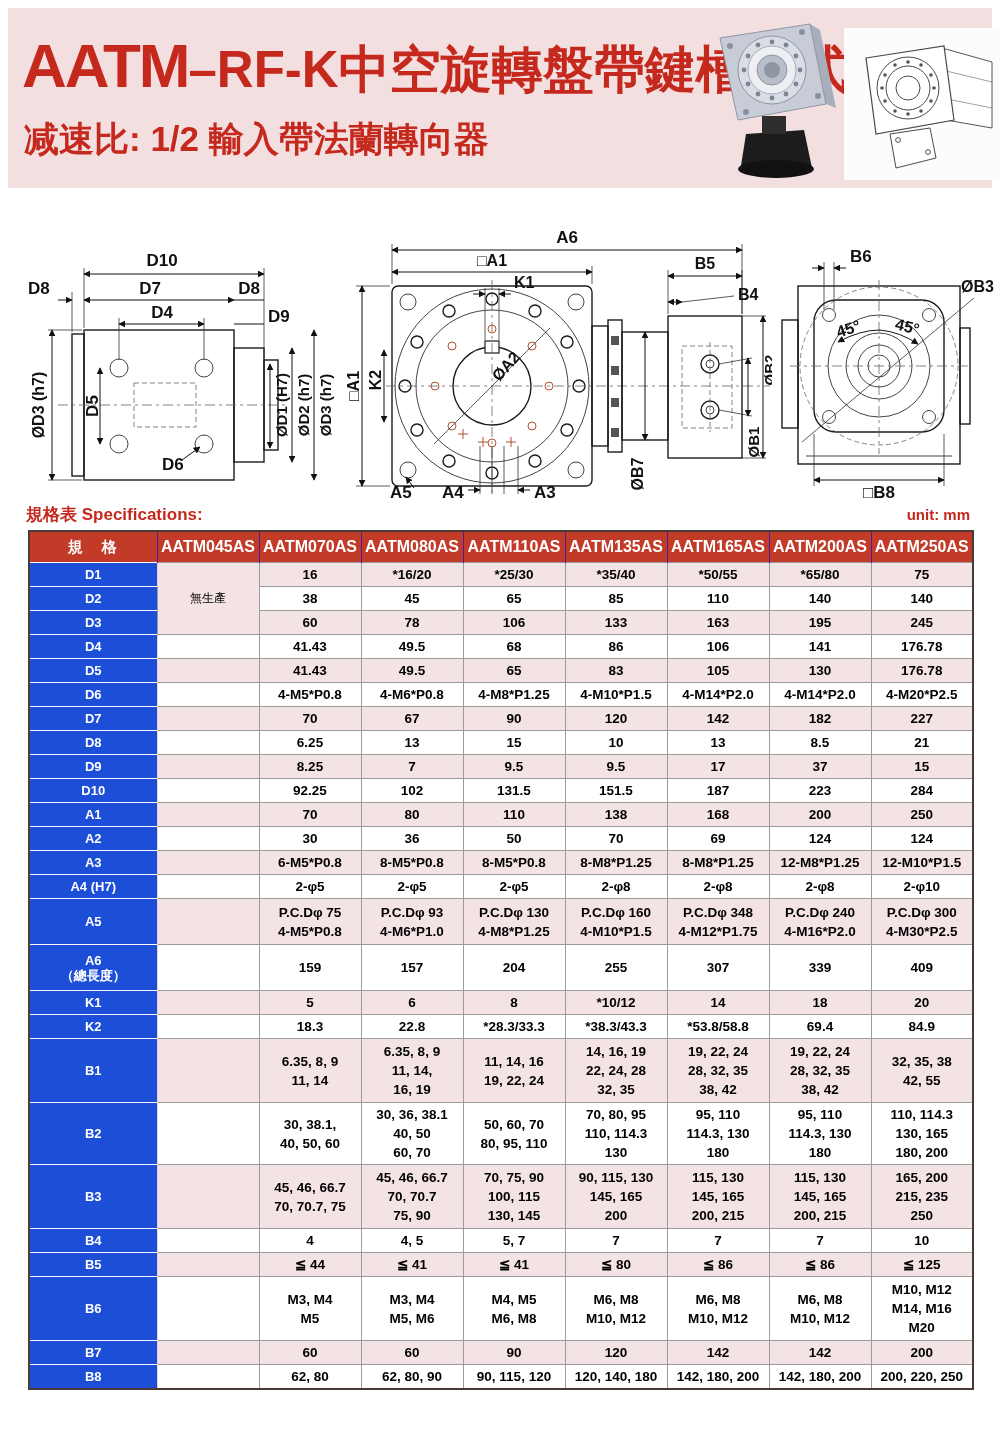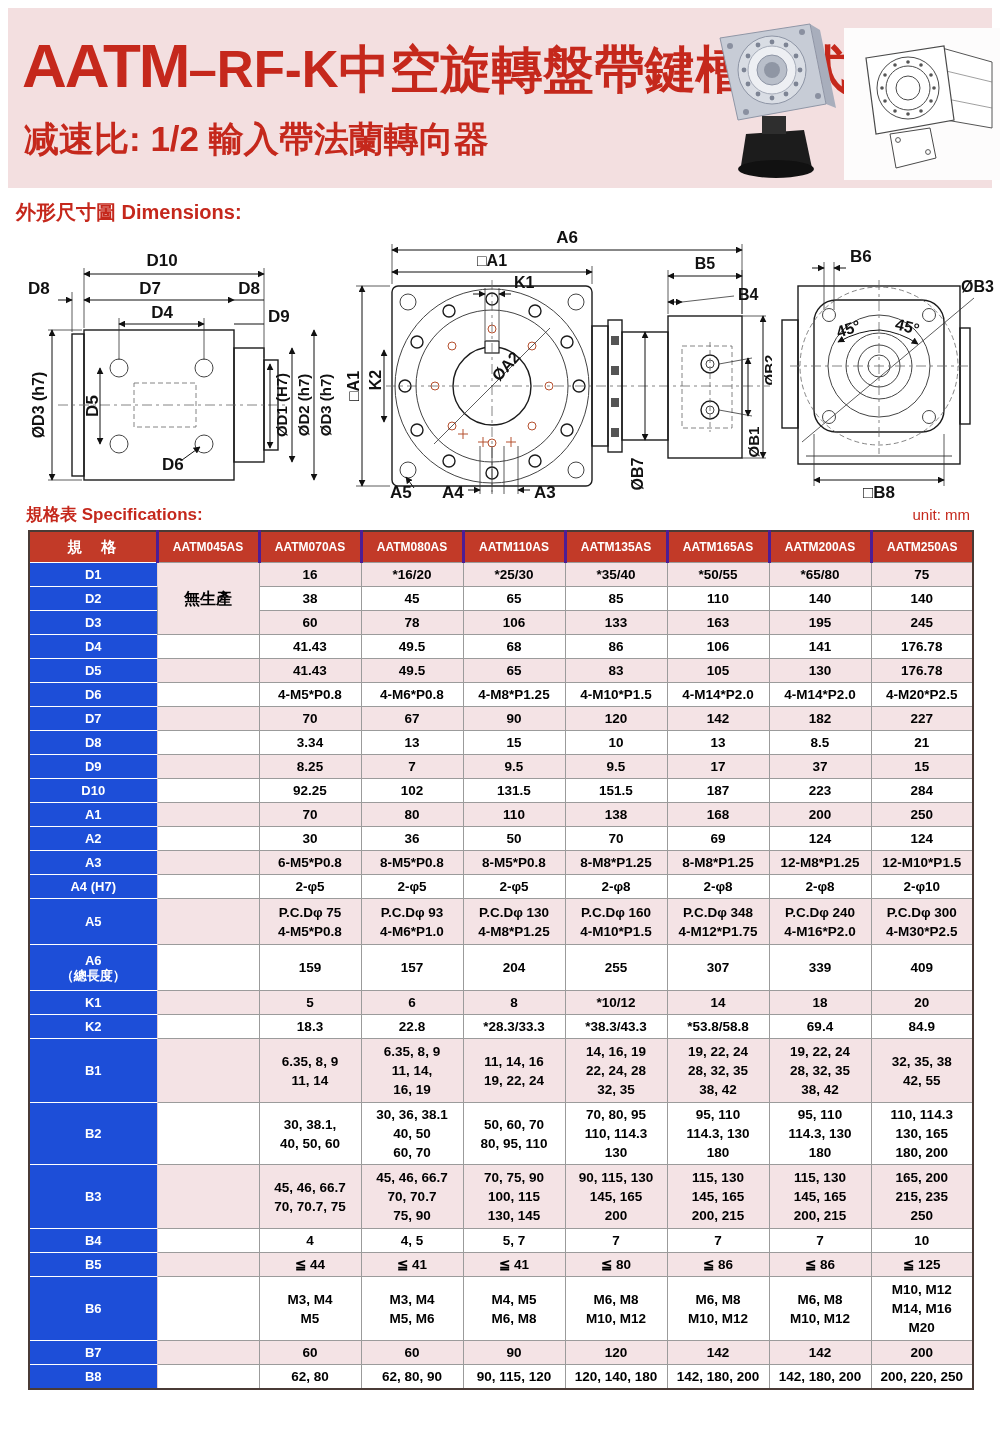--- a/index.html
+++ b/index.html
@@ -9,48 +9,48 @@
   .banner{position:absolute;left:8px;top:8px;width:984px;height:180px;background:#f3dfe0;}
   .title-line1{position:absolute;left:14px;top:22px;color:#c5281c;white-space:nowrap;}
   .title-model{font-size:62px;font-weight:bold;letter-spacing:-2px;}
   .title-rest{font-size:51px;font-weight:bold;letter-spacing:0px;}
   .title-line2{position:absolute;left:16px;top:108px;color:#c5281c;font-size:35px;font-weight:bold;white-space:nowrap;}
   .render-solid{position:absolute;left:698px;top:8px;}
   .render-wire{position:absolute;left:836px;top:20px;}
   
   .dim-label{position:absolute;left:16px;top:199px;color:#c5281c;font-size:20px;font-weight:bold;}
   .spec-label{position:absolute;left:26px;top:503px;color:#c5281c;font-size:17px;font-weight:bold;}
-  .unit-label{position:absolute;right:30px;top:506px;color:#c5281c;font-size:15px;font-weight:normal;}
+  .unit-label{position:absolute;right:30px;top:506px;color:#c5281c;font-size:15px;font-weight:bold;}
   
   .drawL{position:absolute;left:22px;top:232px;}
   .drawM{position:absolute;left:342px;top:230px;}
   .drawR{position:absolute;left:768px;top:234px;}
   svg text{font-family:"Liberation Sans",sans-serif;font-weight:bold;fill:#111;}
   .ln{stroke:#1c1c1c;stroke-width:1.4;fill:none;}
   .ln2{stroke:#444;stroke-width:1;fill:none;}
   .dim{stroke:#111;stroke-width:1;fill:none;}
   .ext{stroke:#333;stroke-width:0.8;fill:none;}
   .cl{stroke:#666;stroke-width:0.8;fill:none;stroke-dasharray:10 4 3 4;}
   .dash{stroke:#666;stroke-width:0.8;fill:none;stroke-dasharray:5 3;}
   .acc{stroke:#b5502f;stroke-width:1;fill:none;}
   
   table.specs{position:absolute;left:28px;top:530px;width:944px;border-collapse:collapse;
               table-layout:fixed;border:2px solid #4a3b36;}
   table.specs col.c0{width:128px;}
   table.specs col.cd{width:102px;}
-  .specs th{background:#c23a28;color:#fff;font-size:12px;font-weight:bold;height:30px;
-            border-left:3px solid #4c1d95;text-align:center;padding:0;}
+  .specs th{background:#c23a28;color:#fff;font-size:16px;font-weight:bold;height:30px;
+            border-left:1px solid #4c1d95;text-align:center;padding:0;}
   .specs th.first{font-size:15px;letter-spacing:2px;border-left:none;}
   .specs td{padding:1px 2px;text-align:center;vertical-align:middle;}
   .specs td.rowlabel{background:#1d4ed8;color:#fff;font-size:13px;font-weight:bold;
                      border-top:1px solid #fff;border-right:1px solid #e8d2d2;
                      white-space:pre-line;line-height:15px;}
   .specs td.cell{border:1px solid #9b9b9b;font-size:13.5px;font-weight:600;color:#000;
                  white-space:pre-line;line-height:19px;}
-  .specs td.noprod{font-size:16px;font-weight:bold;background:#f4e3e5;}
+  .specs td.noprod{font-size:12px;font-weight:normal;background:#f4e3e5;}
   .specs tbody tr{height:24px;background:#fff;}
   .specs tbody tr.pink{background:#f4e3e5;}
   .specs tbody tr:nth-child(15),.specs tbody tr:nth-child(16){height:46px;}
   .specs tbody tr:nth-child(19),.specs tbody tr:nth-child(21),.specs tbody tr:nth-child(24){height:64px;}
   .specs tbody tr:nth-child(20){height:62px;}
   
   .foot{position:absolute;left:10px;top:1399px;width:984px;color:#000;font-size:17px;
         font-weight:600;white-space:nowrap;}
   .foot span{margin-right:34px;}
 </style>
@@ -111,21 +111,20 @@
       <circle cx="41" cy="73" r="1.8" fill="#555"></circle>
         <circle cx="38" cy="60" r="1.8" fill="#555"></circle>
       <circle cx="41" cy="47" r="1.8" fill="#555"></circle>
         <circle cx="51" cy="37" r="1.8" fill="#555"></circle>
       <polygon points="46,106 86,100 92,130 52,140" fill="#fff" stroke="#4a4a4a"></polygon>
       <circle cx="54" cy="112" r="2.4" fill="none" stroke="#555"></circle>
       <circle cx="84" cy="124" r="2.4" fill="none" stroke="#555"></circle>
     </svg>
   </div>
 
-  <div class="dim-label">外形尺寸圖 Dimensions:</div>
 
   <svg class="drawL" width="312" height="268" viewBox="0 0 312 268">
     <defs>
         <marker id="aL" viewBox="0 0 10 10" refX="9" refY="5" markerWidth="7" markerHeight="7" orient="auto-start-reverse">
           <path d="M0,0L10,5L0,10z" fill="#111"></path>
         </marker>
       </defs>
     <rect class="ln" x="62" y="98" width="150" height="150"></rect>
     <rect class="ln" x="50" y="102" width="12" height="142"></rect>
     <rect class="ln" x="212" y="116" width="30" height="114"></rect>
@@ -429,21 +428,21 @@
           <td class="cell">67</td>
           <td class="cell">90</td>
           <td class="cell">120</td>
           <td class="cell">142</td>
           <td class="cell">182</td>
           <td class="cell">227</td>
         </tr>
         <tr>
           <td class="rowlabel">D8</td>
           <td class="cell"></td>
-          <td class="cell">3.34</td>
+          <td class="cell">6.25</td>
           <td class="cell">13</td>
           <td class="cell">15</td>
           <td class="cell">10</td>
           <td class="cell">13</td>
           <td class="cell">8.5</td>
           <td class="cell">21</td>
         </tr>
         <tr class="pink">
           <td class="rowlabel">D9</td>
           <td class="cell"></td>

